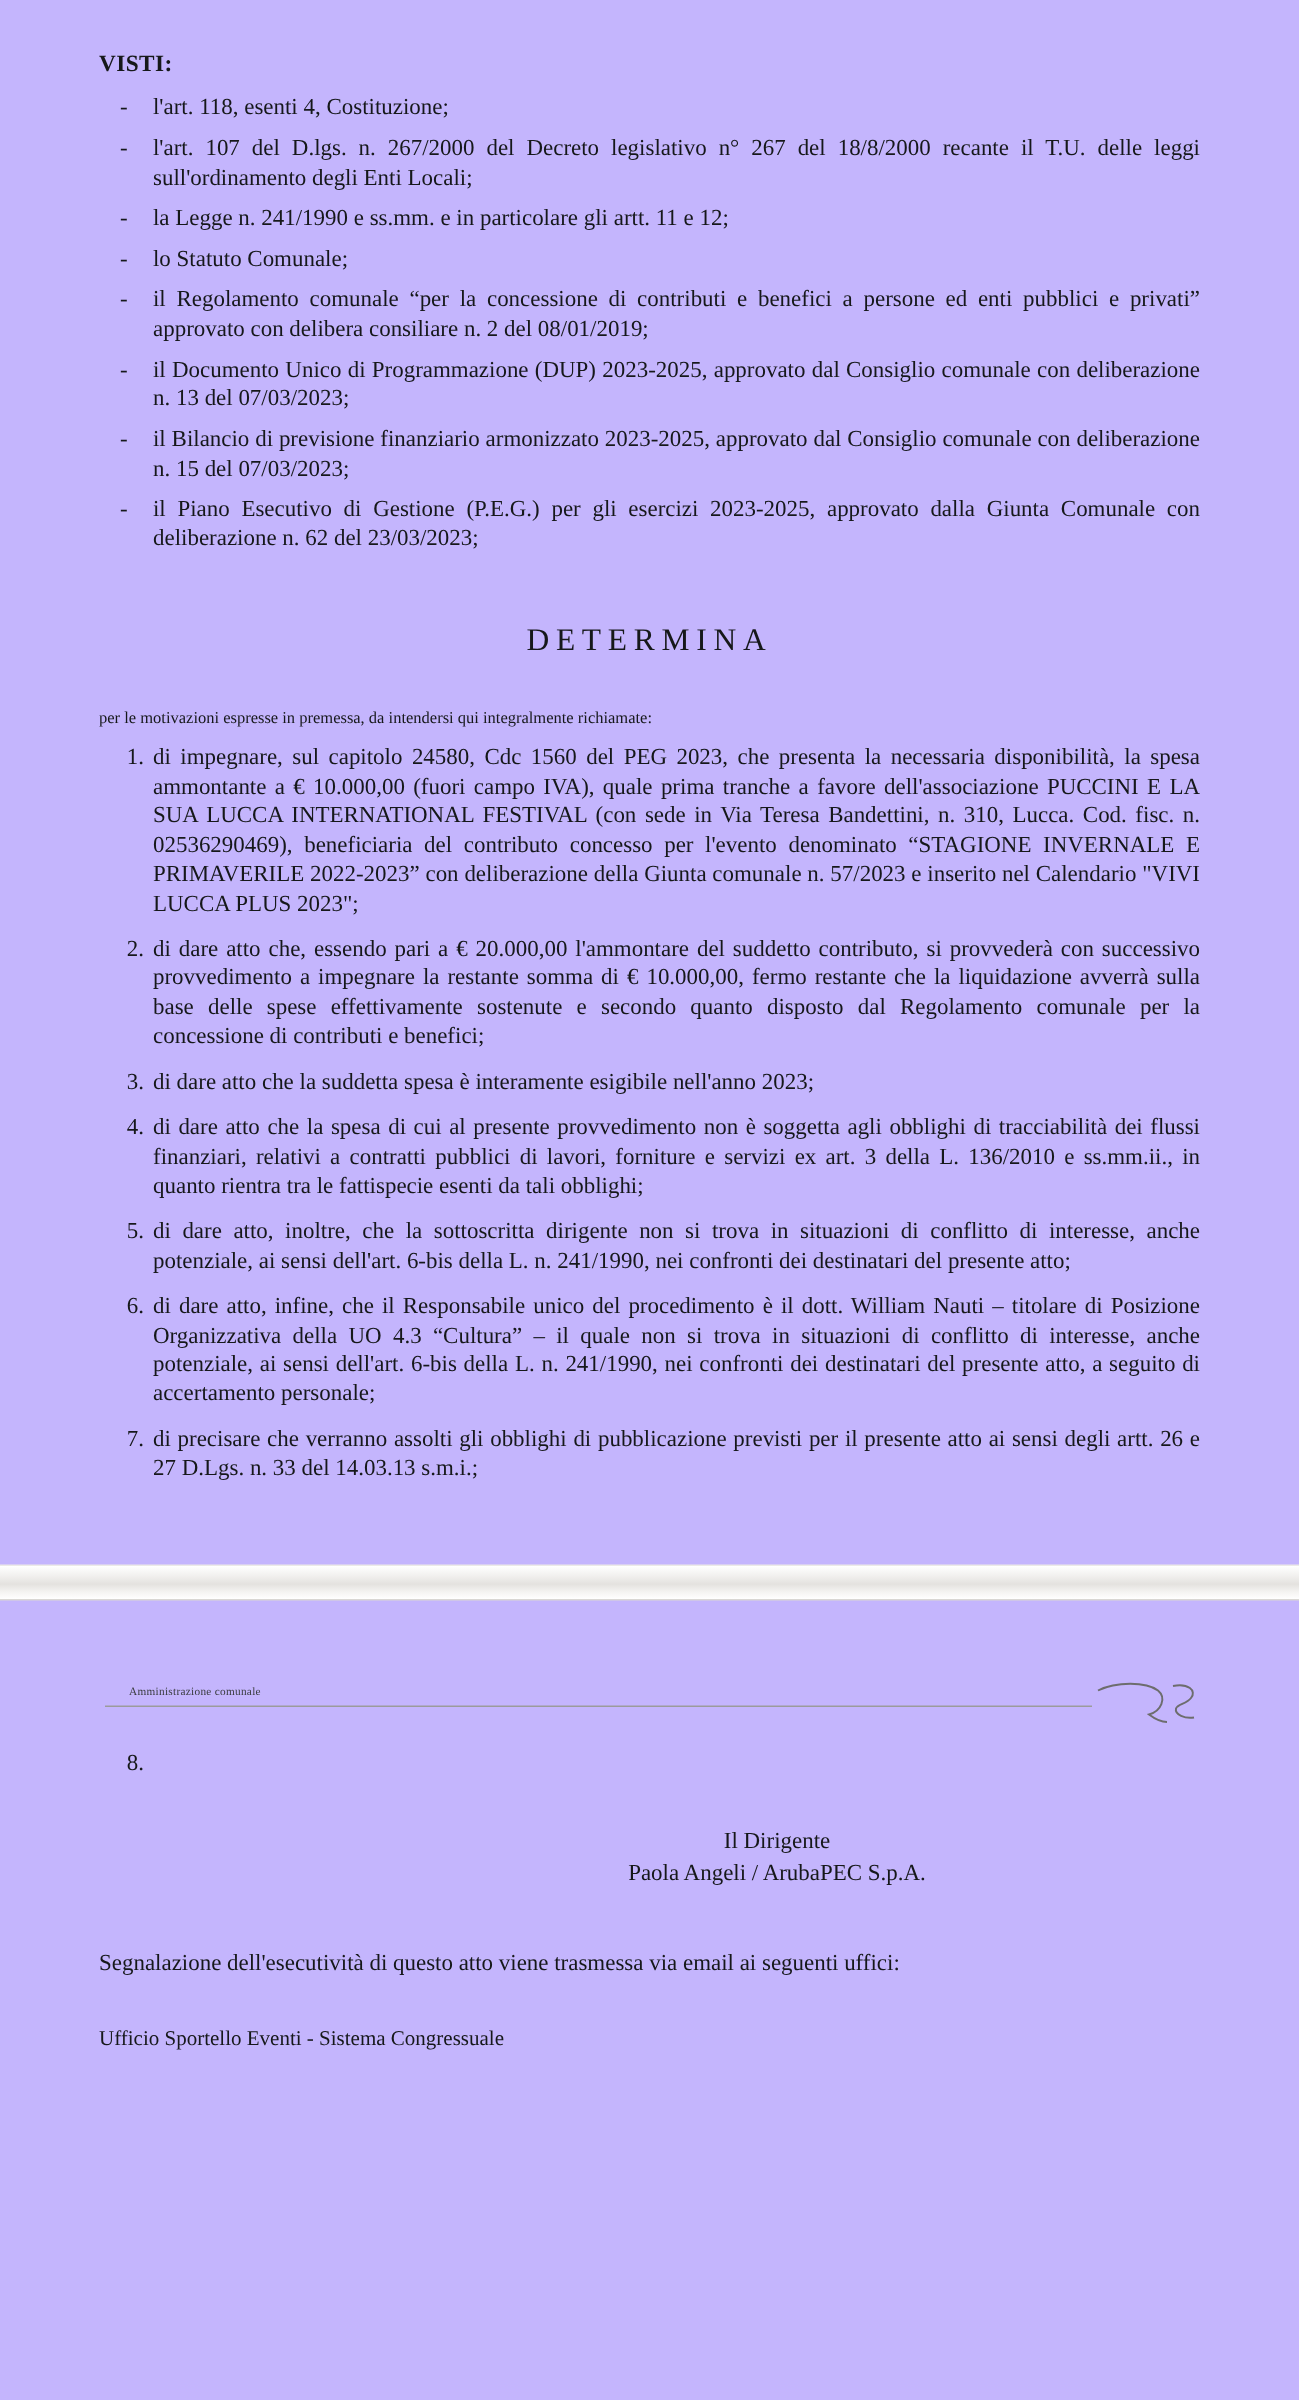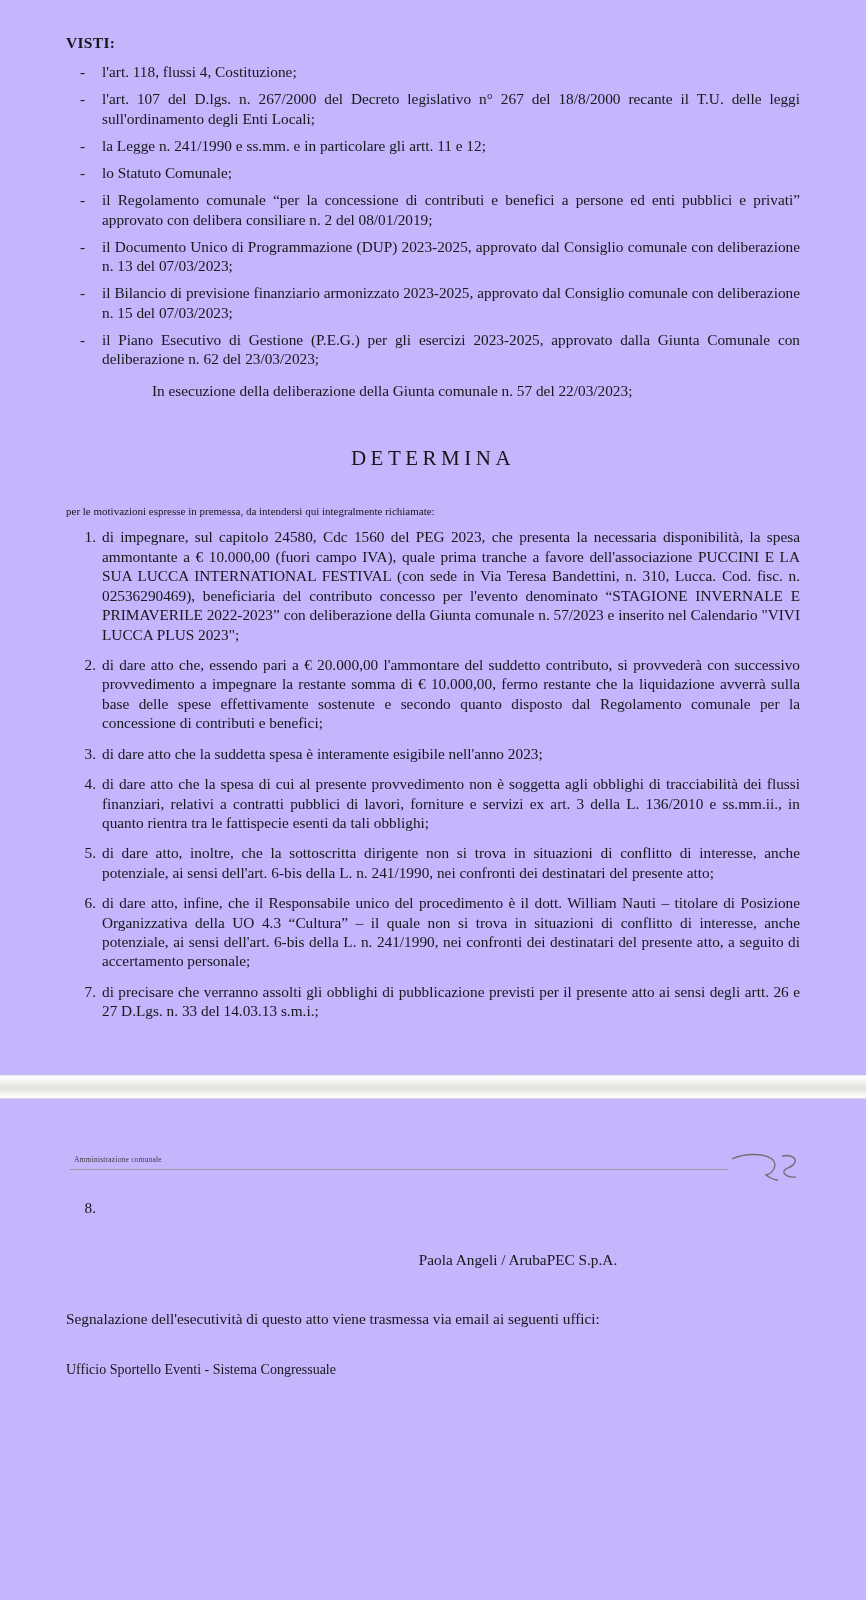--- a/index.html
+++ b/index.html
@@ -94,21 +94,21 @@
   .footer-area {
     padding: 0 66px;
   }
   .stamp-row {
     position: relative;
     margin-top: 48px;
     height: 40px;
   }
   .stamp-label {
     position: absolute;
-    left: 8px;
+    left: 20px;
     top: 8px;
     font-size: 7.5px;
     letter-spacing: 0.2px;
     color: #3a3c3f;
   }
   .stamp-rule {
     position: absolute;
     left: 4px;
     right: 72px;
     top: 22px;
@@ -146,31 +146,30 @@
 </head>
 <body>
 
 <div class="page">
 
   <div class="page-top">
 
     <div class="heading">VISTI:</div>
 
     <ul class="dashlist">
-      <li><span class="dash">-</span><span>l'art. 118, flussi 4, Costituzione;</span></li>
+      <li><span class="dash">-</span><span>l'art. 118, esenti 4, Costituzione;</span></li>
       <li><span class="dash">-</span><span>l'art. 107 del D.lgs. n. 267/2000 del Decreto legislativo n° 267 del 18/8/2000 recante il T.U. delle leggi sull'ordinamento degli Enti Locali;</span></li>
       <li><span class="dash">-</span><span>la Legge n. 241/1990 e ss.mm. e in particolare gli artt. 11 e 12;</span></li>
       <li><span class="dash">-</span><span>lo Statuto Comunale;</span></li>
       <li><span class="dash">-</span><span>il Regolamento comunale “per la concessione di contributi e benefici a persone ed enti pubblici e privati” approvato con delibera consiliare n. 2 del 08/01/2019;</span></li>
       <li><span class="dash">-</span><span>il Documento Unico di Programmazione (DUP) 2023-2025, approvato dal Consiglio comunale con deliberazione n. 13 del 07/03/2023;</span></li>
       <li><span class="dash">-</span><span>il Bilancio di previsione finanziario armonizzato 2023-2025, approvato dal Consiglio comunale con deliberazione n. 15 del 07/03/2023;</span></li>
       <li><span class="dash">-</span><span>il Piano Esecutivo di Gestione (P.E.G.) per gli esercizi 2023-2025, approvato dalla Giunta Comunale con deliberazione n. 62 del 23/03/2023;</span></li>
     </ul>
 
-    <p class="indent-line">In esecuzione della deliberazione della Giunta comunale n. 57 del 22/03/2023;</p>
 
     <div class="determina">DETERMINA</div>
 
     <p class="para">per le motivazioni espresse in premessa, da intendersi qui integralmente richiamate:</p>
 
     <ol class="numlist">
       <li><span class="num">1.</span><span>di impegnare, sul capitolo  24580, Cdc 1560 del PEG 2023, che presenta la necessaria disponibilità, la spesa ammontante a € 10.000,00 (fuori campo IVA), quale prima tranche a favore dell'associazione PUCCINI E LA SUA LUCCA INTERNATIONAL FESTIVAL (con sede in Via Teresa Bandettini, n. 310, Lucca. Cod. fisc. n. 02536290469), beneficiaria del contributo concesso per l'evento denominato “STAGIONE INVERNALE E PRIMAVERILE 2022-2023” con deliberazione della Giunta comunale n. 57/2023 e inserito nel Calendario "VIVI LUCCA PLUS 2023";</span></li>
       <li><span class="num">2.</span><span>di dare atto che, essendo pari a € 20.000,00 l'ammontare del suddetto contributo, si provvederà con successivo provvedimento a impegnare la restante somma di € 10.000,00, fermo restante che la liquidazione avverrà sulla base delle spese effettivamente sostenute e secondo quanto disposto dal Regolamento comunale per la concessione di contributi e benefici;</span></li>
       <li><span class="num">3.</span><span>di dare atto che la suddetta spesa è interamente esigibile nell'anno 2023;</span></li>
       <li><span class="num">4.</span><span>di dare atto che la spesa di cui al presente provvedimento non è soggetta agli obblighi di tracciabilità dei flussi finanziari, relativi a contratti pubblici di lavori, forniture e servizi ex art. 3 della L. 136/2010 e ss.mm.ii., in quanto rientra tra le fattispecie esenti da tali obblighi;</span></li>
@@ -192,20 +191,21 @@
         <path d="M2 8 C14 2, 34 2, 42 8 C48 13, 44 22, 36 24 C40 27, 44 29, 48 29" fill="none" stroke="#6d6d6d" stroke-width="1.3"></path>
         <path d="M52 5 C62 3, 68 8, 64 13 C61 17, 55 17, 54 20 C53 24, 60 27, 66 26" fill="none" stroke="#6d6d6d" stroke-width="1.3"></path>
       </svg>
     </div>
 
     <ol class="numlist cont post-sep">
       <li><span class="num">8.</span></li>
     </ol>
 
     <div class="sign-block">
+      <div class="r1">Il Dirigente</div>
       <div class="r2">Paola Angeli / ArubaPEC S.p.A.</div>
     </div>
 
     <p class="notice">Segnalazione dell'esecutività di questo atto viene trasmessa via email ai seguenti uffici:</p>
 
     <p class="office">Ufficio Sportello Eventi - Sistema Congressuale</p>
 
   </div>
 
 </div>

